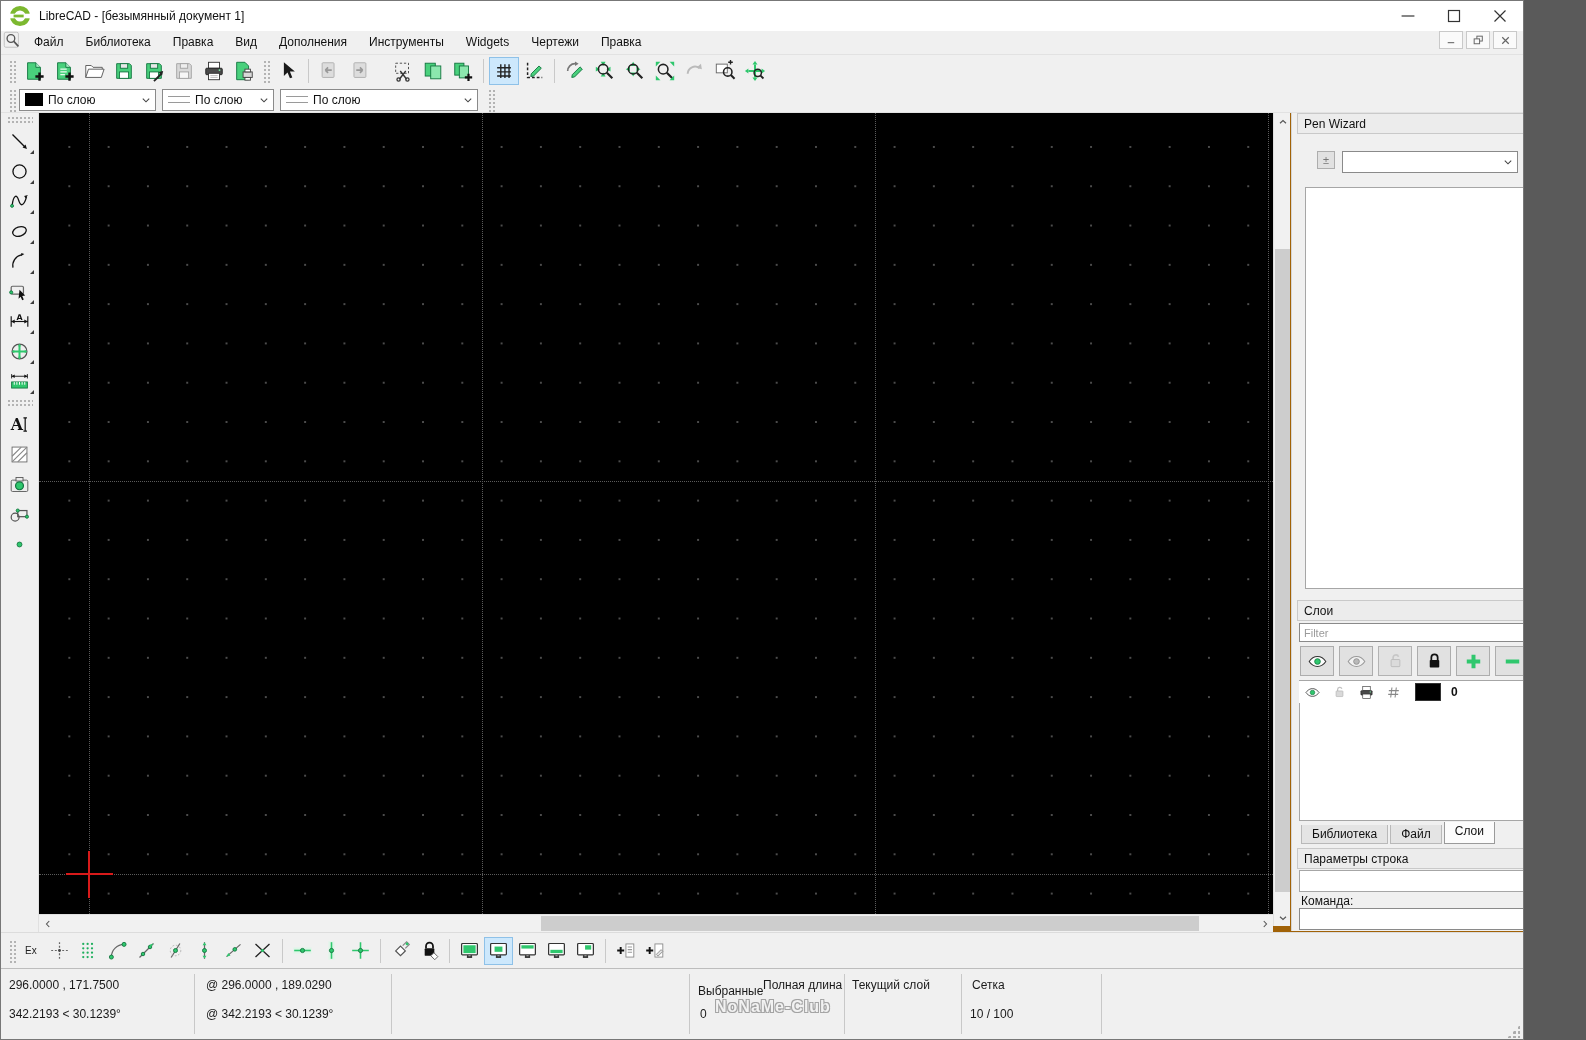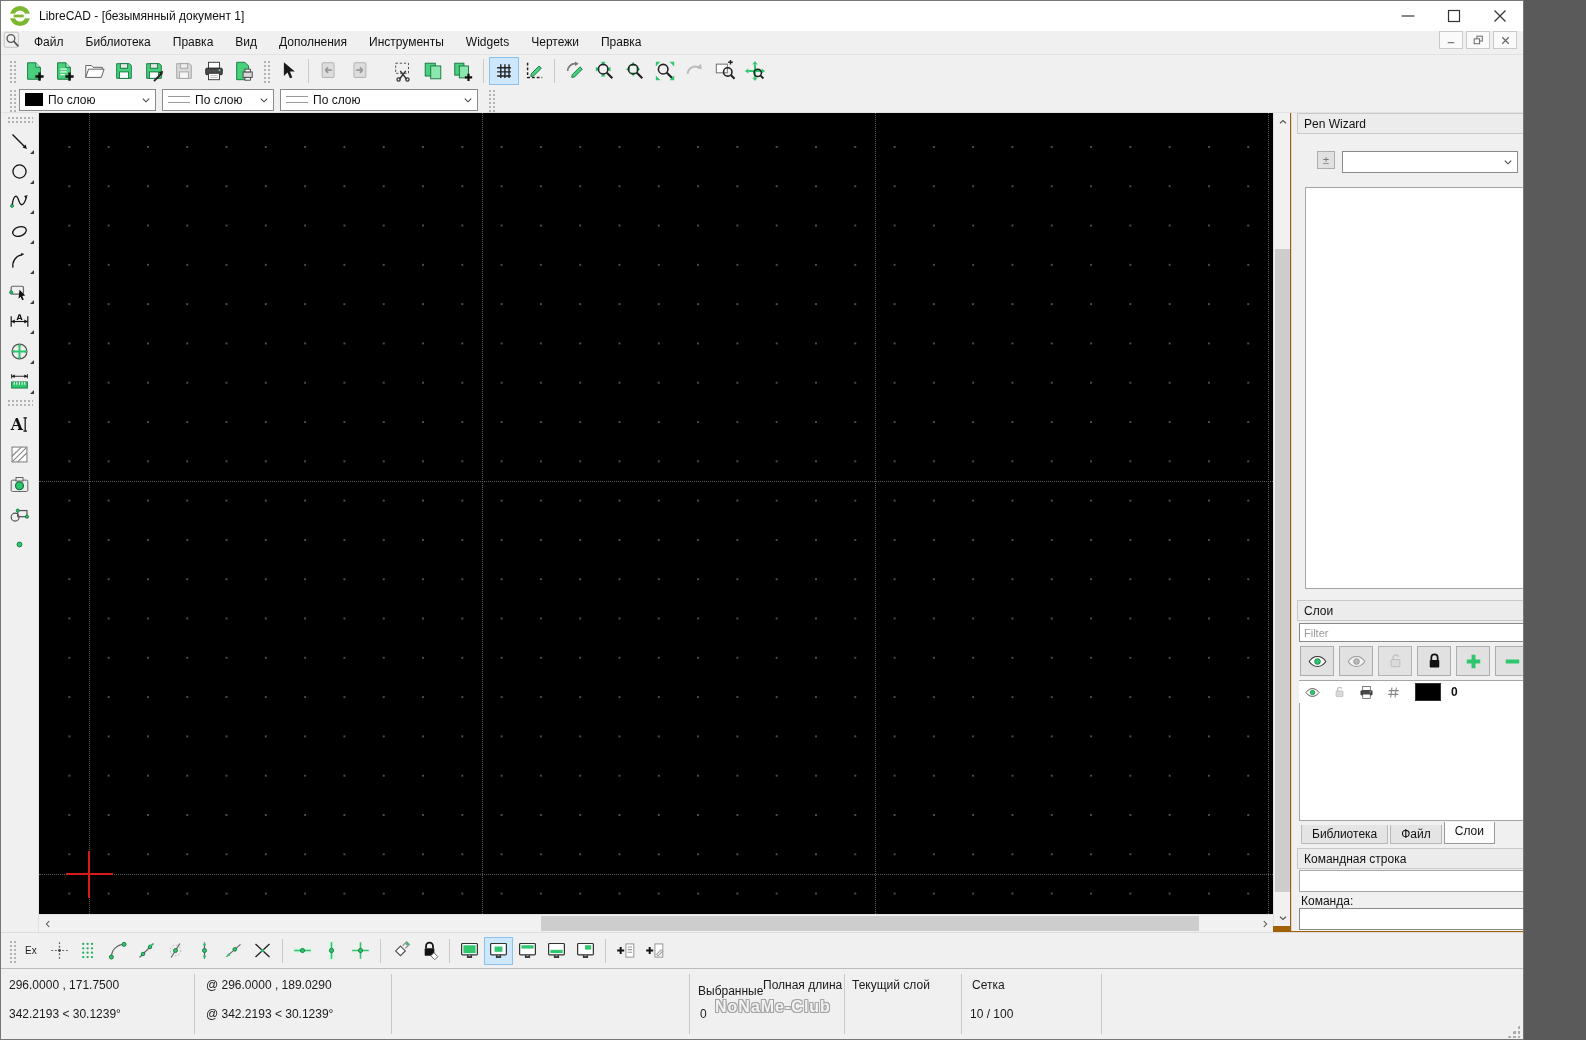--- a/index.html
+++ b/index.html
@@ -787,21 +787,21 @@
         <span class="layer-name">0</span>
       </div>
 
     <div class="dock-tabs">
         <div class="dock-tab">Библиотека</div>
         <div class="dock-tab">Файл</div>
         <div class="dock-tab active">Слои</div>
       </div>
 
     <div class="panel-title" style="top:735px">
-      <span>Командная строка</span>
+      <span>Параметры строка</span>
       <span class="pt-icons">
         <span>
             <svg viewBox="0 0 24 24" width="22" height="22" xmlns="http://www.w3.org/2000/svg">
               <rect x="9" y="4.5" width="10" height="8.5" fill="#f5f5f5" stroke="#666" stroke-width="1.6"></rect>
               <rect x="5" y="9" width="10" height="8.5" fill="#f5f5f5" stroke="#666" stroke-width="1.6"></rect>
             </svg>
           </span>
         <span>
             <svg viewBox="0 0 24 24" width="22" height="22" xmlns="http://www.w3.org/2000/svg">
               <path d="M6 6l12 12M18 6L6 18" stroke="#555" stroke-width="2"></path>

